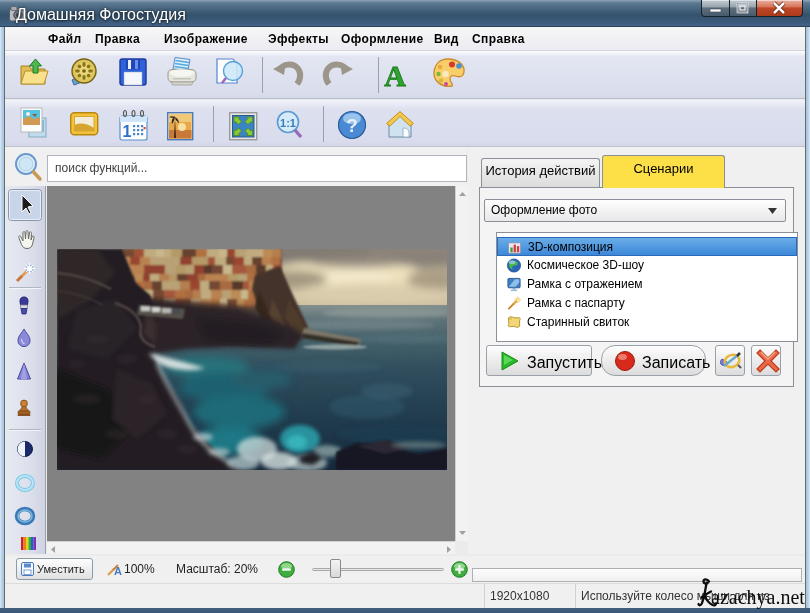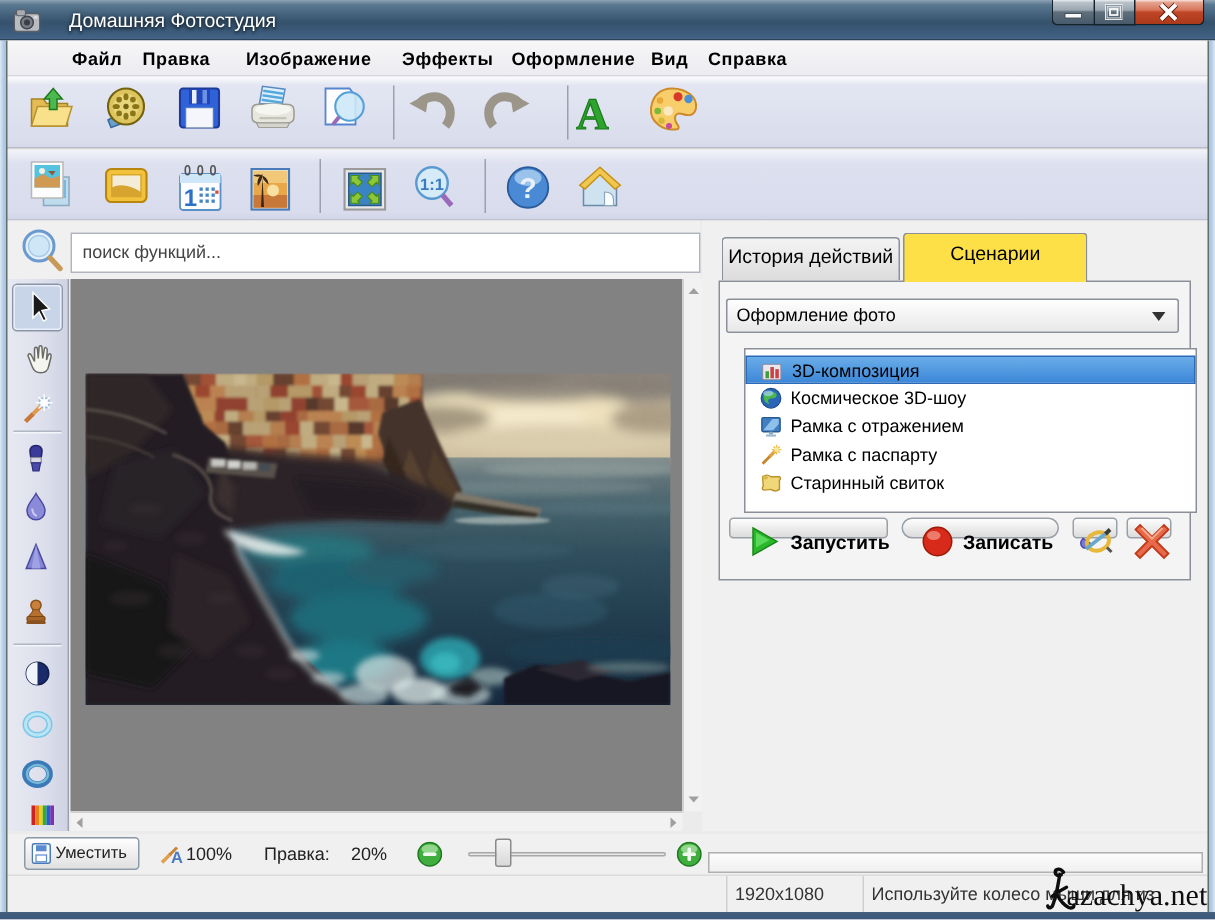--- a/index.html
+++ b/index.html
@@ -4,21 +4,21 @@
 <style>
 * { margin:0; padding:0; box-sizing:border-box; }
 html,body { width:810px; height:613px; overflow:hidden; }
 body { font-family:"Liberation Sans", sans-serif; position:relative; background:#ebebeb; }
 .abs { position:absolute; }
 
 
 #titlebar { left:0; top:0; width:810px; height:27px;
   background:linear-gradient(180deg,#8fa3b5 0%,#5a7890 12%,#42607a 40%,#35526c 58%,#3d5c7c 85%,#446488 100%);
   border-bottom:1px solid #2a4158; }
-#titlebar .ttl { left:46px; top:6px; color:#fff; font-size:13px; text-shadow:0 1px 2px #1a2835,0 0 3px #1a2835; }
+#titlebar .ttl { left:16px; top:6px; color:#fff; font-size:16px; text-shadow:0 1px 2px #1a2835,0 0 3px #1a2835; }
 
 #winbtns { right:7px; top:0; width:102px; height:19px; display:flex; }
 .wbtn { height:17px; border:1px solid #14222e; border-top:none; position:relative;
   background:linear-gradient(180deg,#c2cbd2 0%,#9aa6b0 42%,#606f7c 50%,#475a6c 100%);
   box-shadow:inset 0 1px 0 rgba(255,255,255,.5); }
 .wbtn.min { width:29px; border-radius:0 0 0 4px; }
 .wbtn.max { width:27px; border-left:none; }
 .wbtn.cls { width:46px; border-left:none; border-radius:0 0 4px 0;
   background:linear-gradient(180deg,#e8b0a0 0%,#d8765a 42%,#c04628 50%,#ab3a1a 100%); }
 
@@ -55,21 +55,21 @@
 
 
 #dropdown { position:absolute; left:4px; top:11px; width:302px; height:23px; background:linear-gradient(180deg,#fefefe,#e8e8e8); border:1px solid #8a8f98; border-radius:2px; font-size:12px; line-height:21px; padding-left:6px; color:#000; }
 
 #listbox { position:absolute; left:4px; top:44px; width:302px; height:110px; padding-top:4px; background:#fff; border:1px solid #8a8f98; font-size:12px;margin-left:12px; }
 .lrow { position:relative; height:19px; line-height:19px; padding-left:30px; color:#000; }
 .lrow.sel { background:linear-gradient(180deg,#6aade8,#3c87d8); border:1px solid #2a6ab8; color:#000; }
 .licon { position:absolute; left:9px; top:2px; width:16px; height:15px; }
 
 
-.pbtn { position:absolute; top:157px; height:14px; background:linear-gradient(180deg,#fdfdfd,#dcdcdc); border:1px solid #9aa0a8; border-radius:3px; font-size:13px;font-weight:bold; }
+.pbtn { position:absolute; top:157px; height:31px; background:linear-gradient(180deg,#fdfdfd,#dcdcdc); border:1px solid #9aa0a8; border-radius:3px; font-size:16px; }
 
 
 #bottombar { left:4px; top:556px; width:802px; height:27px; background:#f0f0f0; font-size:12px; color:#222; }
 
 #statusbar { left:4px; top:583px; width:802px; height:25px; background:#f0f0f0; font-size:12px; color:#333; border-top:1px solid #dcdcdc; }
 
 #bleft { left:0; top:27px; width:5px; height:581px; background:linear-gradient(90deg,#dce8f4,#b2cbe6 60%,#a8c2e0); border-right:1px solid #5f6f6a; }
 #bright { left:805px; top:27px; width:5px; height:581px; background:linear-gradient(90deg,#a8c2e0,#b2cbe6 40%,#dce8f4); border-left:1px solid #5f6f6a; }
 #bbottom { left:0; top:608px; width:810px; height:5px; background:linear-gradient(180deg,#44607e,#3a567a); }
 </style>
@@ -694,21 +694,21 @@
       <rect x="3" y="8" width="7" height="4.5" fill="#fff" stroke="#5a8ad0" stroke-width="0.8"></rect>
     </svg>
     <span style="position:absolute;left:20px;top:4px;font-size:11px;">Уместить</span>
   </div>
   <svg width="16" height="16" viewBox="0 0 16 16" style="position:absolute;left:103px;top:6px">
     <path d="M1,13 L7,7" stroke="#e0a050" stroke-width="2.4"></path>
     <path d="M6,8 L11,3" stroke="#c88438" stroke-width="2"></path>
     <text x="11" y="13" font-size="11" font-weight="bold" fill="#4a7ac0" font-family="Liberation Sans" text-anchor="middle">A</text>
   </svg>
   <span style="position:absolute;left:120px;top:6px;">100%</span>
-  <span style="position:absolute;left:172px;top:6px;">Правка:</span>
+  <span style="position:absolute;left:172px;top:6px;">Масштаб:</span>
   <span style="position:absolute;left:230px;top:6px;">20%</span>
   <svg width="17" height="17" viewBox="0 0 17 17" style="position:absolute;left:274px;top:5px">
     <circle cx="8.5" cy="8.5" r="7.8" fill="#3fae3f" stroke="#1f7a1f" stroke-width="1"></circle>
     <ellipse cx="8.5" cy="5" rx="5.5" ry="3" fill="#a8e0a0" opacity="0.8"></ellipse>
     <rect x="4" y="7.3" width="9" height="2.4" rx="1" fill="#eef8ee"></rect>
   </svg>
   <div style="position:absolute;left:308px;top:12px;width:132px;height:3px;background:#e8e8e8;border:1px solid #a8a8a8;border-radius:2px;"></div>
   <div style="position:absolute;left:326px;top:3px;width:11px;height:19px;background:linear-gradient(180deg,#f4f4f4,#d8d8d8);border:1px solid #8a8a8a;border-radius:2px;"></div>
   <svg width="17" height="17" viewBox="0 0 17 17" style="position:absolute;left:447px;top:5px">
     <circle cx="8.5" cy="8.5" r="7.8" fill="#3fae3f" stroke="#1f7a1f" stroke-width="1"></circle>

